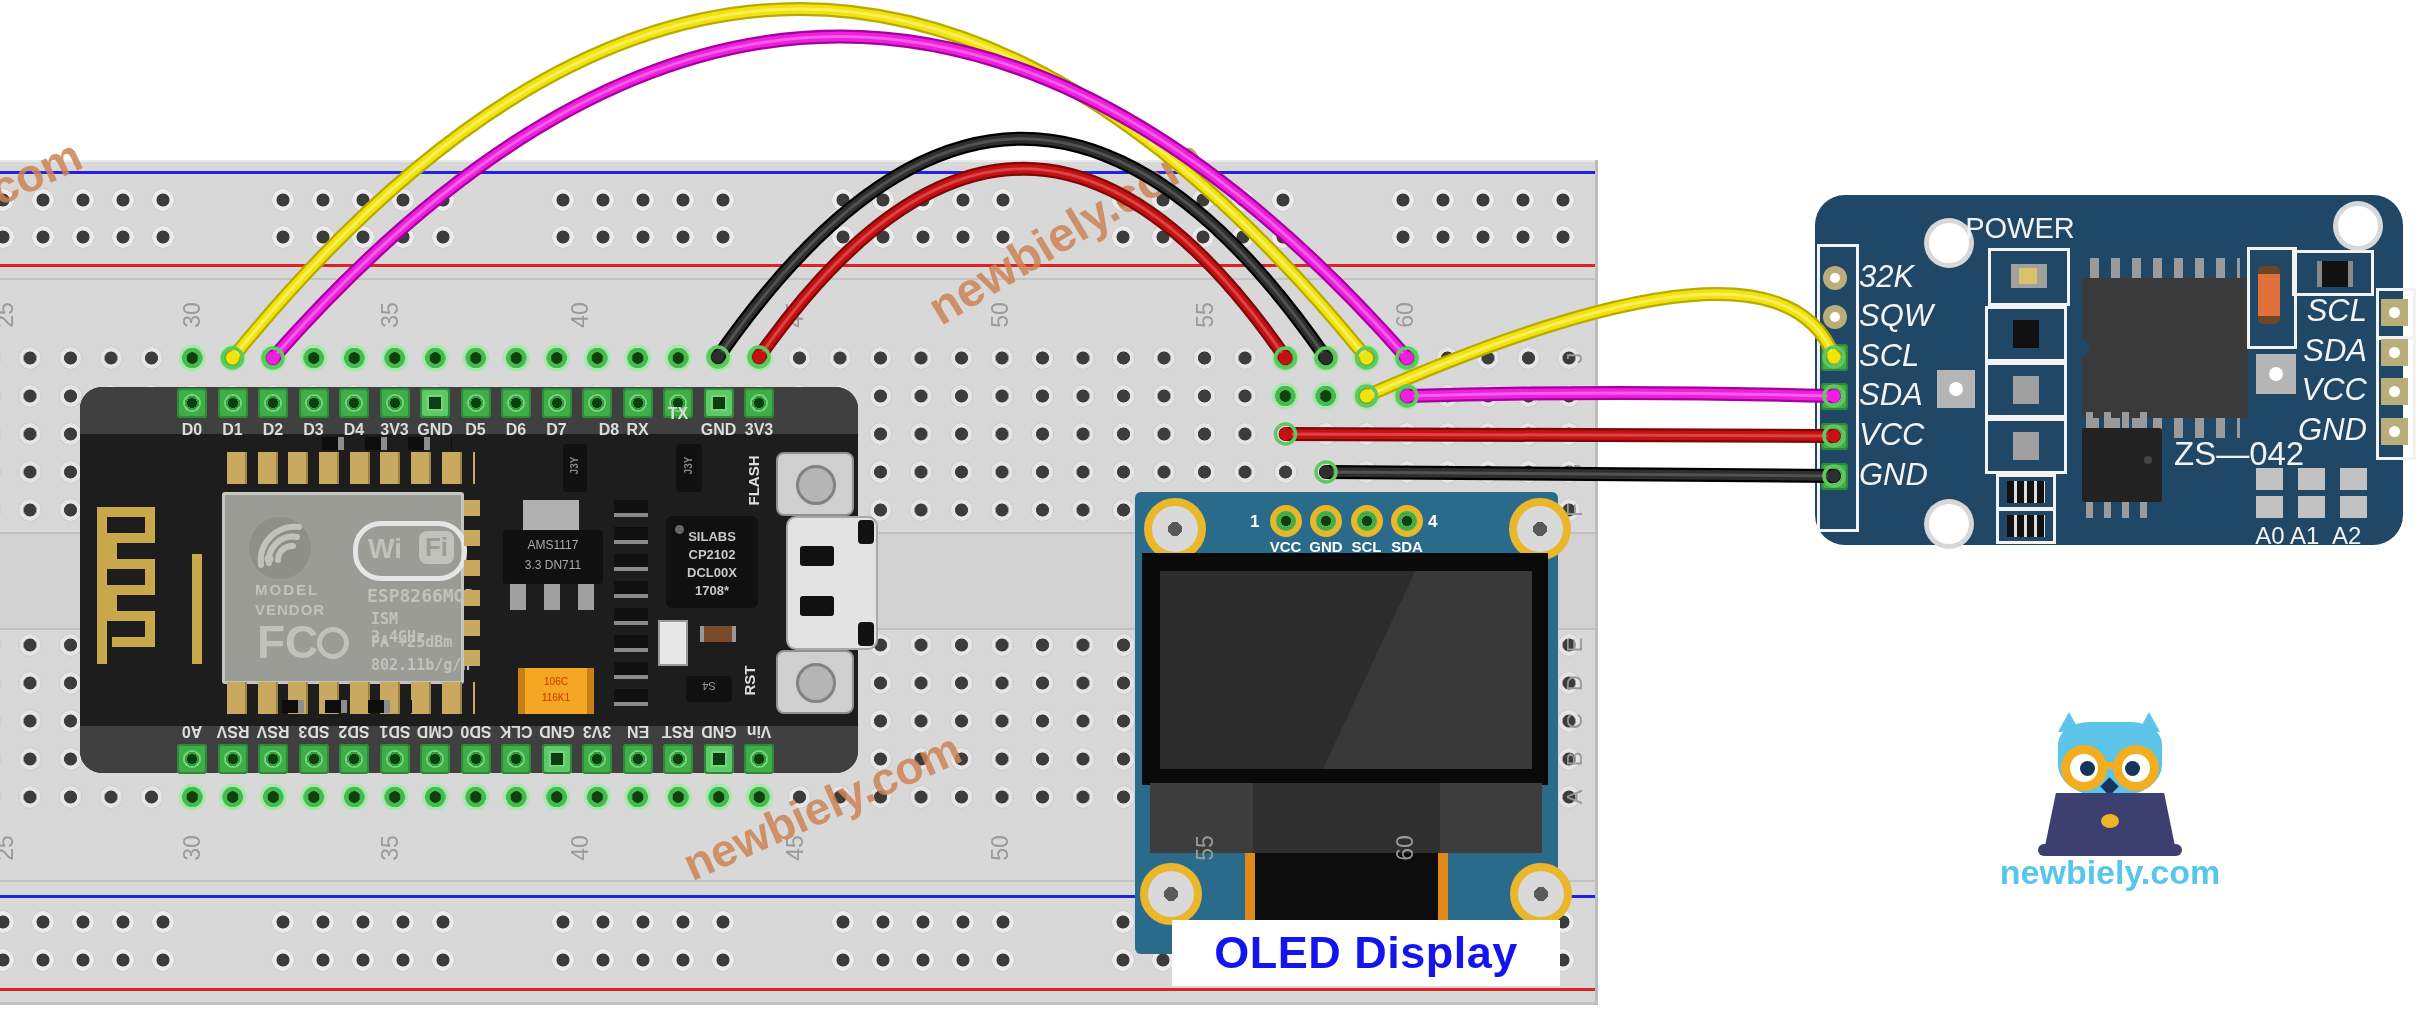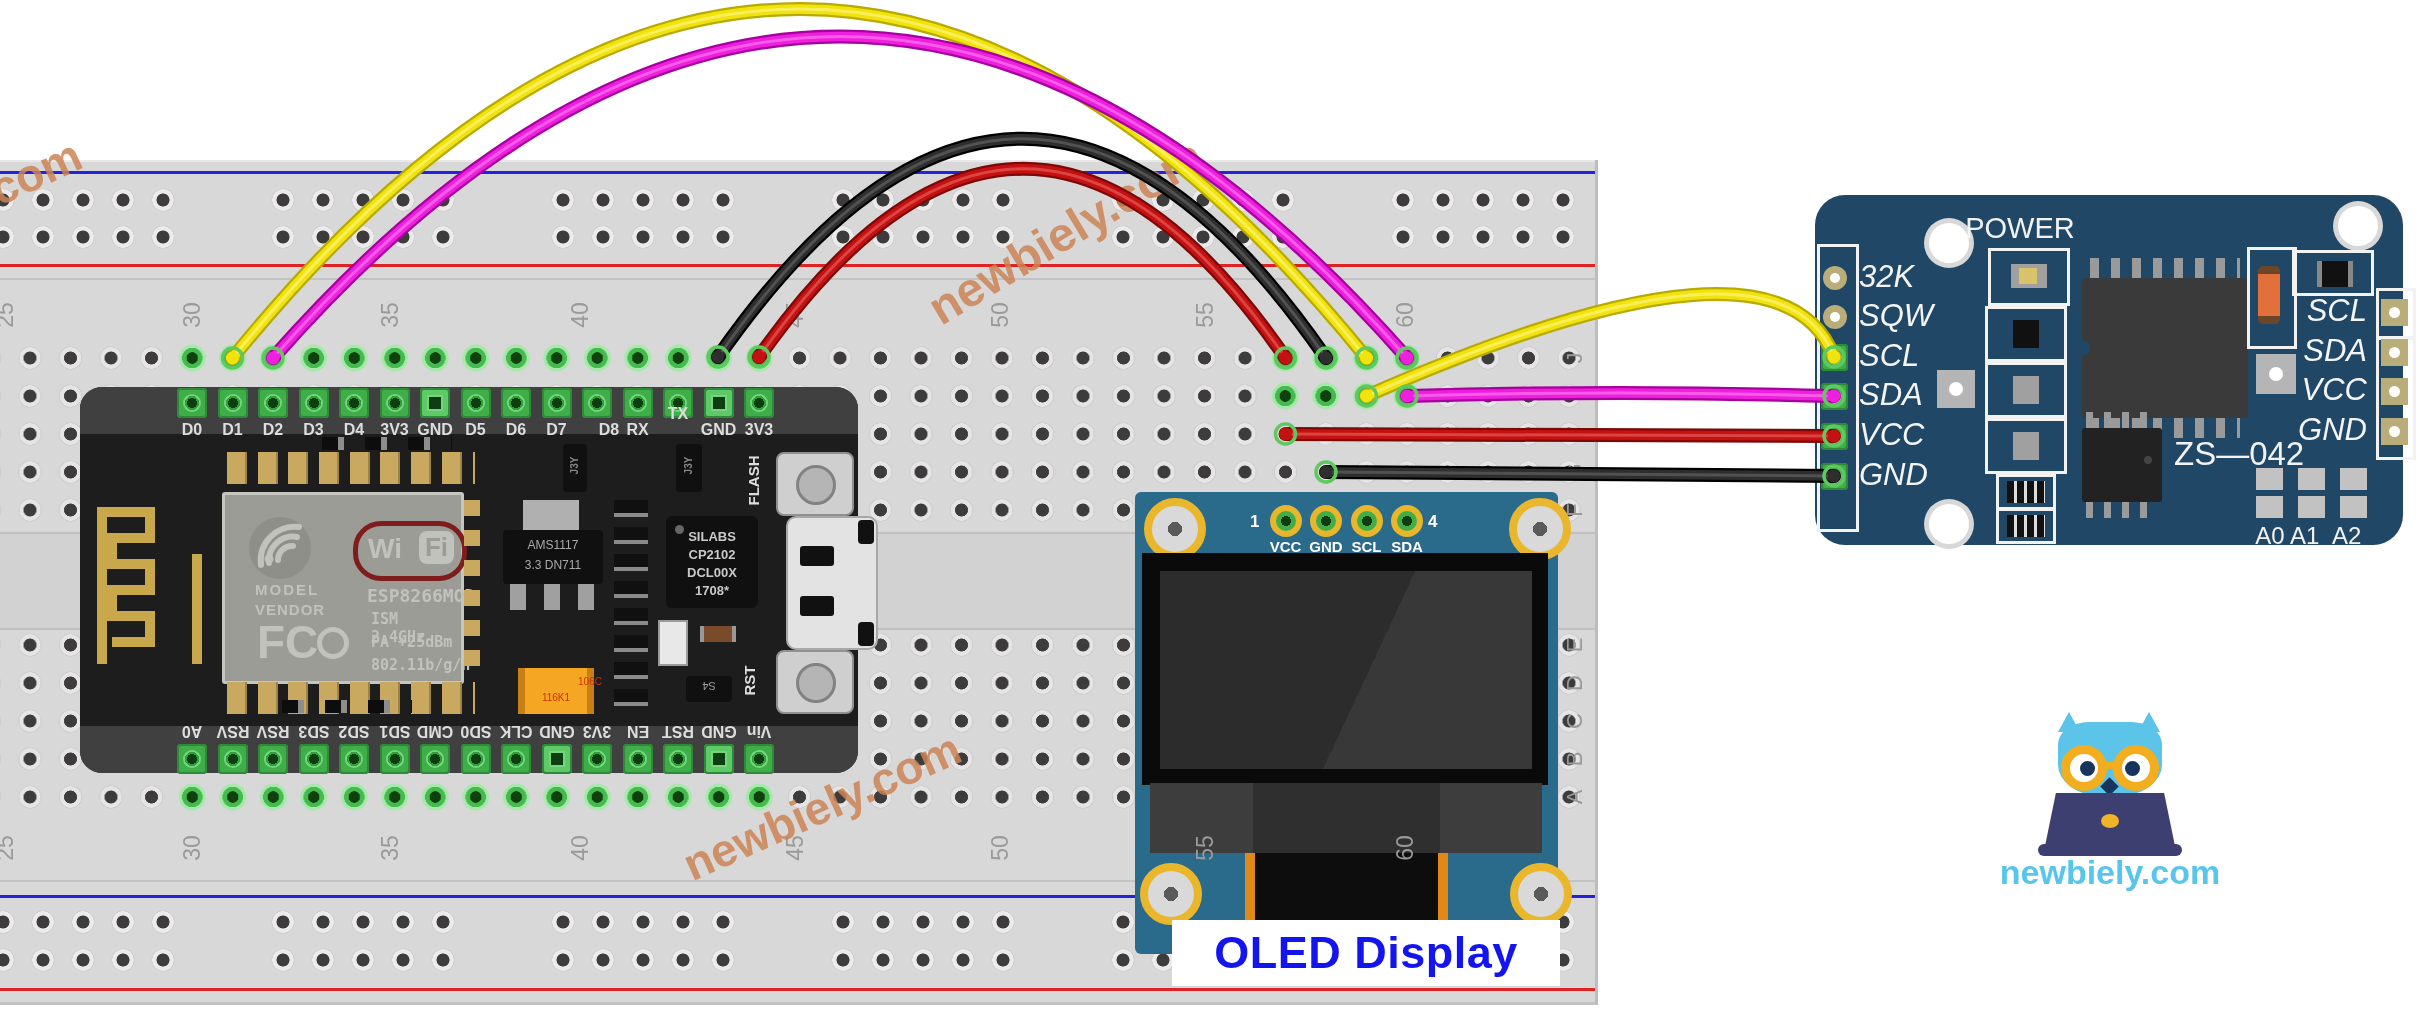--- a/index.html
+++ b/index.html
@@ -30,21 +30,21 @@
   .npin.gnd{background:#5ec967;}
   .npin-in-c{position:absolute;left:6px;top:6px;width:18px;height:18px;border-radius:50%;background:radial-gradient(circle,#0f3d12 0 5px,#2fa13a 5px 7px,#74d67c 7px 9px);}
   .npin-in-sq{position:absolute;left:7px;top:7px;width:16px;height:16px;background:#0f3d12;box-shadow:inset 0 0 0 2px #74d67c;}
   .npinlbl{position:absolute;width:48px;text-align:center;color:#ddd;font-size:16px;font-weight:700;}
   .flip{transform:rotate(180deg);}
   .cast{position:absolute;height:32px;background-image:repeating-linear-gradient(90deg,#c9a95f 0 18px,#9d8445 18px 20px,rgba(0,0,0,0) 20px 30.7px);}
   .castv{position:absolute;width:16px;background-image:repeating-linear-gradient(180deg,#c9a95f 0 16px,rgba(0,0,0,0) 16px 30px);}
   #esp-shield{position:absolute;left:222px;top:492px;width:236px;height:186px;background:#9c9c96;border:3px solid #c6c6c0;border-radius:3px;color:#c2c2bc;}
   .shieldtxt{position:absolute;font-weight:700;color:#c2c2bc;}
   .mono{font-family:"DejaVu Sans Mono",monospace;}
-  #wifi-badge{position:absolute;left:128px;top:26px;width:104px;height:50px;border:5px solid #7f1d1d;border-radius:28px;text-align:right;}
+  #wifi-badge{position:absolute;left:128px;top:26px;width:104px;height:50px;border:5px solid #e5e5e5;border-radius:28px;text-align:right;}
   #wifi-badge .wi{position:absolute;left:10px;top:7px;font-size:28px;font-weight:800;color:#c2c2bc;}
   #wifi-badge .fi{position:absolute;right:8px;top:5px;background:#c2c2bc;color:#9c9c96;font-size:26px;font-weight:800;border-radius:8px;padding:1px 6px;}
   .chip{position:absolute;background:#101010;border-radius:4px;color:#c9c9c9;}
   .btn{position:absolute;width:74px;height:60px;background:#cfcfcf;border:2px solid #909090;border-radius:8px;}
   .btncap{position:absolute;left:18px;top:11px;width:34px;height:34px;border-radius:50%;background:#b5b5b5;border:3px solid #828282;}
   .vlabel{position:absolute;color:#ddd;font-weight:700;transform:rotate(-90deg);transform-origin:center;}
 
   
   #oled{position:absolute;left:1135px;top:492px;width:423px;height:462px;background:#2a6b8c;border-radius:6px;}
   .screw{position:absolute;border-radius:50%;width:46px;height:46px;border:8px solid #eab62c;background:radial-gradient(circle,#5a5a5a 0 7px,#d9d9d9 7px 16px);}
@@ -180,21 +180,21 @@
     <div style="position:absolute;left:0;top:67px;width:100%;text-align:center;font-size:13px;font-weight:700;">1708*</div>
   </div>
 
   <div style="position:absolute;left:658px;top:620px;width:26px;height:42px;background:#e8e8e8;border:2px solid #9a9a9a;"></div>
   <div style="position:absolute;left:700px;top:626px;width:28px;height:16px;background:#7a4b2a;border-left:4px solid #999;border-right:4px solid #999;"></div>
   <div class="chip" style="left:686px;top:676px;width:46px;height:26px;">
     <div class="flip" style="position:absolute;left:0;top:4px;width:100%;text-align:center;font-size:11px;color:#999;">S4</div>
   </div>
 
   <div style="position:absolute;left:518px;top:668px;width:62px;height:46px;background:#f5a623;border-left:7px solid #c77f16;border-right:7px solid #c77f16;">
-    <div style="position:absolute;left:0;top:8px;width:100%;text-align:center;font-size:10px;color:#cc3300;padding-left:34px;">106C</div>
+    <div style="position:absolute;left:0;top:8px;width:100%;text-align:center;font-size:10px;color:#cc3300;">106C</div>
     <div style="position:absolute;left:0;top:24px;width:100%;text-align:center;font-size:10px;color:#cc3300;">116K1</div>
   </div>
 
   <div class="vlabel" style="left:728px;top:472px;font-size:15px;">FLASH</div>
   <div class="btn" style="left:776px;top:452px;">
     <div class="btncap"></div>
   </div>
   <div class="vlabel" style="left:734px;top:672px;font-size:15px;">RST</div>
   <div class="btn" style="left:776px;top:650px;">
     <div class="btncap"></div>

